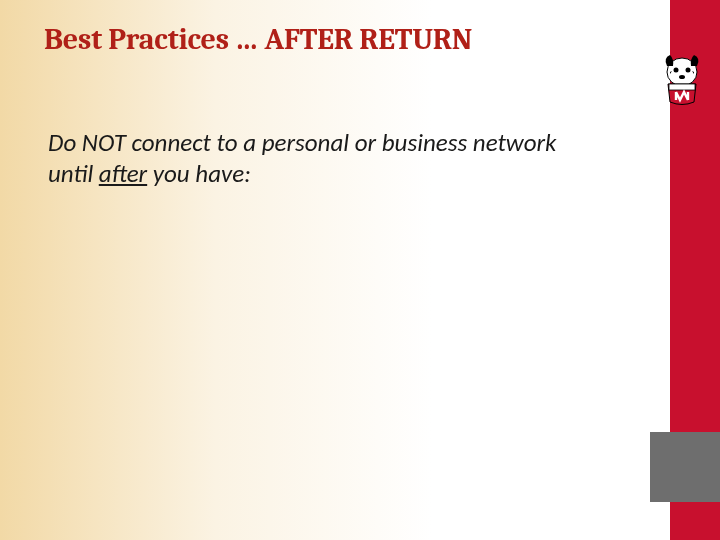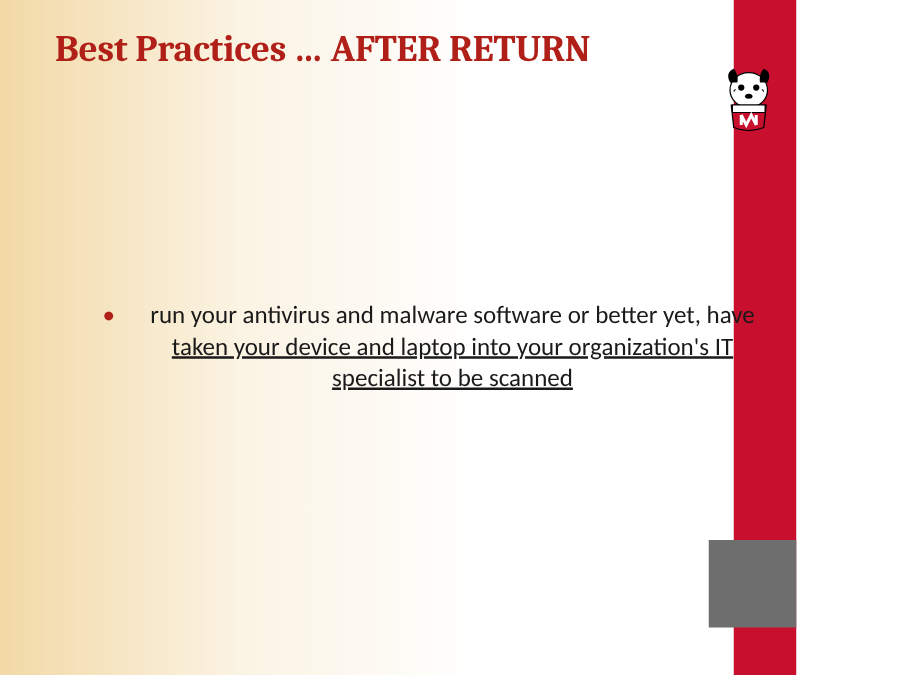--- a/index.html
+++ b/index.html
@@ -1,23 +1,22 @@
 <!DOCTYPE html>
 <html><head>
 <meta charset="utf-8">
 <style>
   * { margin: 0; padding: 0; box-sizing: border-box; }
   html, body { width: 720px; height: 540px; overflow: hidden; }
   .slide {
-    width: 637px;
+    width: 720px;
     height: 540px;
     position: relative;
     background: linear-gradient(to right, #f2d9a6 0%, #fbf3e3 30%, #ffffff 60%, #ffffff 100%);
     font-family: "Calibri", "Segoe UI", Arial, sans-serif;
-    text-align: center;
   }
   .red-bar {
     position: absolute;
     top: 0;
     right: 0;
     width: 50px;
     height: 540px;
     background: #c8102e;
   }
   .gray-box {
@@ -100,19 +99,19 @@
       <path d="M10 20 L12 19 L10 22 Z" fill="#000"></path>
       <path d="M34 20 L32 19 L34 22 Z" fill="#000"></path>
       <path d="M8 32 L36 32 L34 50 Q22 55 10 50 Z" fill="#c8102e" stroke="#000" stroke-width="1"></path>
       <rect x="9" y="32" width="26" height="6" fill="#ffffff" stroke="#000" stroke-width="0.8"></rect>
       <path d="M16 40 L16 48 M16 40 L20 48 L24 40 L28 48 M28 40 L28 48" stroke="#ffffff" stroke-width="2.4" fill="none"></path>
     </svg>
   </div>
 
   <h1 class="title">Best Practices … AFTER RETURN</h1>
 
+  <p class="intro">
+    <span>Do NOT connect to a personal or business network until </span><span class="u">after</span><span> you have:</span>
+  </p>
 
   <ul class="bullets">
-    <li>
-      <span>run your antivirus and malware software or better yet, have </span><span class="u">taken your device and laptop into your organization's IT specialist to be scanned</span><span></span>
-    </li>
   </ul>
 </div>
 
 </body></html>

